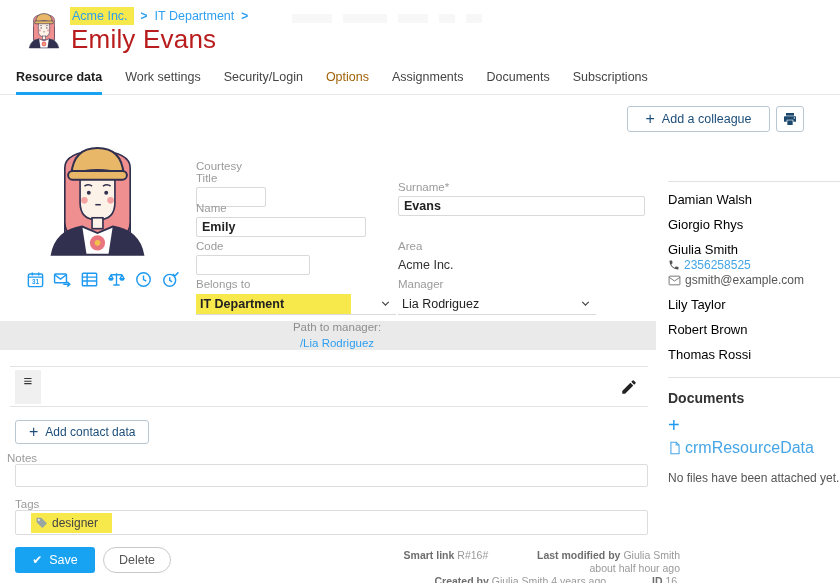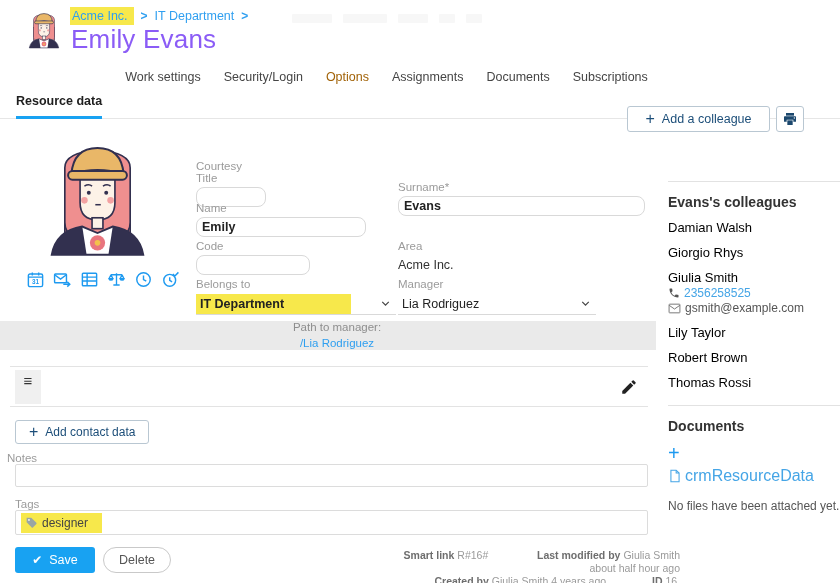--- a/index.html
+++ b/index.html
@@ -8,63 +8,63 @@
   .page { position:relative; width:840px; height:583px; background:#fff; overflow:hidden; color:#333; }
 
   
   .avatar-sm { position:absolute; left:23px; top:3px; width:42px; height:52px; }
   .breadcrumb { position:absolute; left:70px; top:7px; font-size:12.5px; display:flex; align-items:center; gap:7px; }
   .crumb { color:#2f9ff0; text-decoration:none; cursor:pointer; }
   .crumb.hl { background:#f7e84b; padding:2px 6px 2px 2px; }
   .crumb-sep { color:#2f9ff0; font-weight:bold; font-size:12px; }
   .redacted { position:absolute; left:292px; top:14px; display:flex; gap:11px; }
   .redacted span { display:block; height:9px; background:#f7f7f7; border-radius:1px; }
-  .page-title { position:absolute; left:71px; top:24px; font-size:26px; font-weight:400; color:#8b5cf6; letter-spacing:.2px;text-align:right; }
+  .page-title { position:absolute; left:71px; top:24px; font-size:26px; font-weight:400; color:#b91c1c; letter-spacing:.2px;text-align:right; }
 
   
   .tabs { position:absolute; left:0; top:64px; width:840px; display:flex; padding-left:16px; border-bottom:1px solid #e6e6e6; }
   .tab { font-size:12.5px; color:#454545; padding:6px 0 8px 0; margin-right:23px; cursor:pointer; border-bottom:3px solid transparent; margin-bottom:-1px; }
-  .tab.active { font-weight:bold; color:#1e1e1e; border-bottom-color:#18a2f2;margin-top:24px; }
+  .tab.active { font-weight:bold; color:#1e1e1e; border-bottom-color:#18a2f2; }
   .tab.disabled { color:#a16207; cursor:default; }
 
   
   .btn-add-colleague { position:absolute; left:627px; top:106px; width:143px; height:26px; background:#fff; border:1px solid #b9c7d2; border-radius:3px; display:flex; align-items:center; justify-content:center; gap:7px; color:#1c4e79; font-size:12.5px; cursor:pointer; }
   .plus-glyph { font-size:16px; font-weight:400; line-height:1; color:#1c4e79; }
   .btn-print { position:absolute; left:776px; top:106px; width:28px; height:26px; background:#fff; border:1px solid #b9c7d2; border-radius:3px; display:flex; align-items:center; justify-content:center; cursor:pointer; }
 
   
   .avatar-lg { position:absolute; left:30px; top:135px; width:135px; height:122px; }
   .icon-row { position:absolute; left:26px; top:270px; display:flex; gap:8px; }
   .icon-row .ico { width:19px; height:19px; cursor:pointer; }
 
   
   .fld { position:absolute; }
   .fld-label { font-size:11.5px; color:#9b9b9b; margin-bottom:3px; }
-  .tb { border:1px solid #d9d9d9; border-radius:8px; height:20px; width:100%; font-size:12.5px; padding:0 5px; color:#222; font-family:inherit; background:#fff; }
+  .tb { border:1px solid #d9d9d9; border-radius:2px; height:20px; width:100%; font-size:12.5px; padding:0 5px; color:#222; font-family:inherit; background:#fff; }
   .tb.bold { font-weight:bold; }
   .static-val { font-size:12.5px; color:#333; margin-top:6px; }
   .select { height:22px; border-bottom:1px solid #d9d9d9; display:flex; align-items:center; justify-content:space-between; cursor:pointer; font-size:12.5px; color:#222; }
   .select .chev { flex:0 0 auto; margin-right:4px; }
   .hl-select { background:#f7e84b; font-weight:bold; padding:3px 0 3px 4px; width:155px; }
 
   
   .path-bar { position:absolute; left:0; top:321px; width:656px; height:29px; background:#eaeaea; display:flex; align-items:center; padding-left:18px; font-size:11.5px; color:#8e8e8e; gap:4px;flex-direction:column; }
   .path-bar a { color:#2f9ff0; text-decoration:none; cursor:pointer; }
 
   
   .contact-row { position:absolute; left:10px; top:366px; width:638px; height:41px; border-top:1px solid #e3e3e3; border-bottom:1px solid #e3e3e3; }
   .drag-handle { position:absolute; left:5px; top:3px; width:26px; height:34px; background:#f0f0f0; color:#333; font-size:15px; display:flex; align-items:flex-start; justify-content:center; padding-top:2px; cursor:grab; }
   .edit-pencil { position:absolute; right:10px; top:11px; width:18px; height:18px; cursor:pointer; }
   .btn-add-contact { position:absolute; left:15px; top:420px; height:24px; padding:0 13px; background:#fff; border:1px solid #b9c7d2; border-radius:3px; display:inline-flex; align-items:center; gap:7px; color:#1c4e79; font-size:12px; cursor:pointer; }
 
   
   .lbl-abs { position:absolute; font-size:11.5px; color:#9b9b9b; }
   .input-wide { position:absolute; left:15px; width:633px; border:1px solid #dcdcdc; border-radius:2px; background:#fff; }
   .notes-input { top:464px; height:23px; }
-  .tags-input { top:510px; height:25px; display:flex; align-items:center; padding-left:5px; }
+  .tags-input { top:510px; height:25px; display:flex; align-items:center; padding-left:15px; }
   .tag-chip { display:inline-flex; align-items:center; gap:4px; background:#f7e84b; padding:3px 14px 3px 4px; font-size:12px; color:#444; cursor:pointer; }
 
   
   .btn-save { position:absolute; left:15px; top:547px; width:80px; height:26px; background:#18a2f2; color:#fff; border:none; border-radius:3px; font-size:12.5px; display:flex; align-items:center; justify-content:center; gap:7px; cursor:pointer; font-family:inherit; }
   .btn-delete { position:absolute; left:103px; top:547px; width:68px; height:26px; background:#fff; color:#555; border:1px solid #c9c9c9; border-radius:13px; font-size:12.5px; cursor:pointer; font-family:inherit; }
   .footer-meta { position:absolute; left:360px; top:549px; width:320px; text-align:right; font-size:10.5px; line-height:13px; color:#9a9a9a; }
   .footer-meta .b { font-weight:bold; color:#6e6e6e;padding-left:40px; }
 
   
   .sidebar { position:absolute; left:668px; top:181px; width:172px; border-top:1px solid #e2e2e2; }
@@ -275,21 +275,20 @@
       <span>Giulia Smith</span>
       <span>4 years ago</span>&nbsp;
       <span class="b">ID</span>
       <span>16</span>&nbsp;
       <span class="b">Area</span>
       <span>Acme Inc.</span>
     </div>
   </div>
 
   <div class="sidebar">
-    <div class="sb-h">Evans's colleagues</div>
     <a class="sb-link">Damian Walsh</a>
     <a class="sb-link">Giorgio Rhys</a>
     <a class="sb-link">Giulia Smith</a>
     <div class="sb-sub">
       <svg width="12" height="12" viewBox="0 0 24 24" fill="#555">
           <path d="M6.6 10.8c1.4 2.8 3.8 5.2 6.6 6.6l2.2-2.2c.3-.3.7-.4 1-.2 1.1.4 2.3.6 3.6.6.6 0 1 .4 1 1V20c0 .6-.4 1-1 1C10.6 21 3 13.4 3 4c0-.6.4-1 1-1h3.5c.6 0 1 .4 1 1 0 1.2.2 2.4.6 3.6.1.3 0 .7-.2 1l-2.3 2.2z"></path>
         </svg>
       <a>2356258525</a>
     </div>
     <div class="sb-sub">

